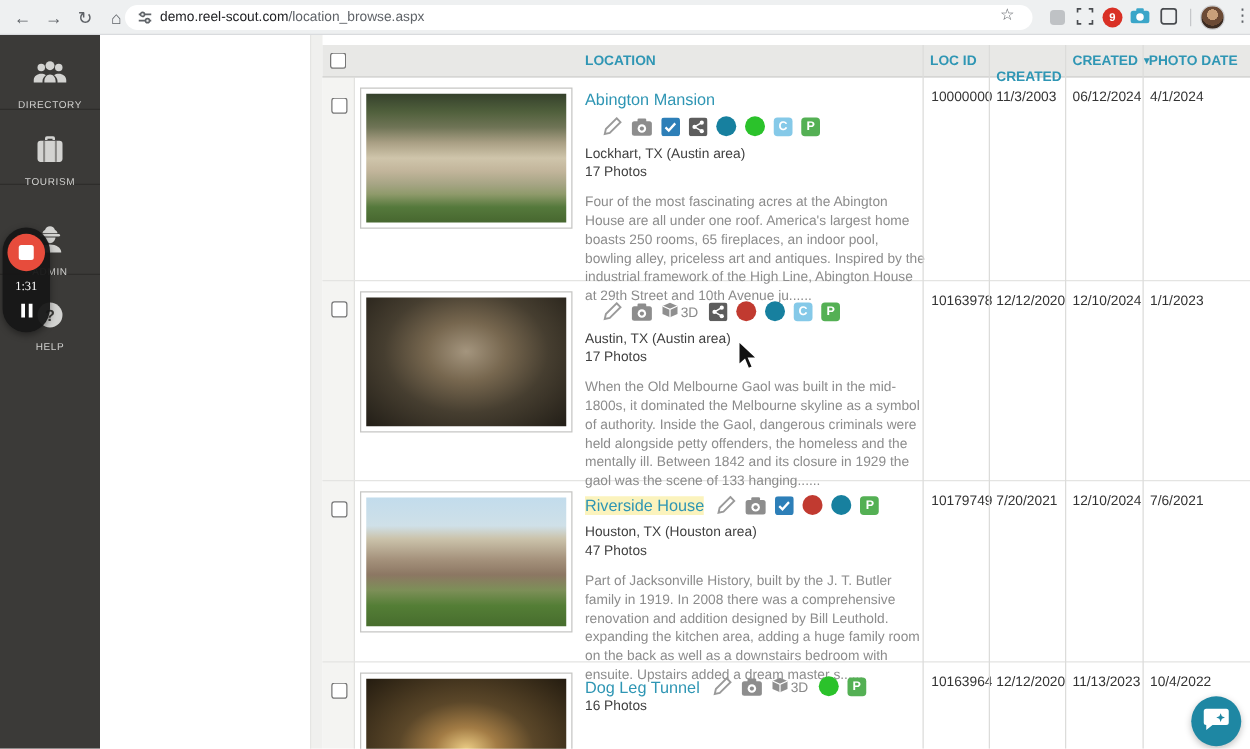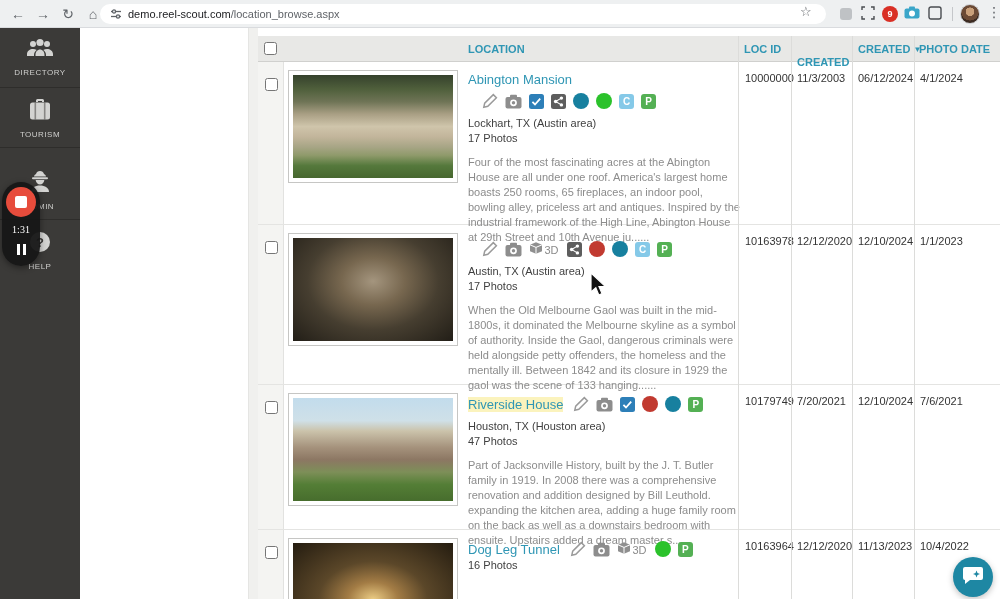--- a/index.html
+++ b/index.html
@@ -17,21 +17,21 @@
   .ext { position:absolute; top:6px; display:flex; align-items:center; justify-content:center; }
   .ext-badge { width:16px; height:16px; border-radius:50%; background:#d93025; color:#fff; font-size:9px; font-weight:bold; text-align:center; line-height:16px; }
   .ext-gray { width:12px; height:12px; border-radius:3px; background:#bfc2c5; margin-top:2px; }
   .tb-sep { position:absolute; left:952px; top:7px; width:1px; height:14px; background:#c5c7ca; }
   .avatar { position:absolute; left:960px; top:4px; width:20px; height:20px; border-radius:50%;
             background:radial-gradient(circle at 50% 38%, #c9a07a 0 30%, #6b4a35 31% 60%, #3c2c22 61% 100%); border:1px solid #cfd1d4; }
   .kebab { position:absolute; left:987px; top:4px; font-size:14px; color:#5f6368; }
 
   
   .sidebar { position:absolute; left:0; top:28px; width:80px; height:571px; background:#3b3a38; z-index:10; }
-  .side-item { position:relative; width:80px; text-align:center; padding-top:10px; height:60px; border-bottom:1px solid #2e2d2b; cursor:pointer; }
+  .side-item { position:relative; width:80px; text-align:center; padding-top:20px; height:60px; border-bottom:1px solid #2e2d2b; cursor:pointer; }
   .side-item .lbl { display:block; margin-top:4px; font-size:8px; letter-spacing:.5px; color:#cfcfcd; }
   .side-gap { height:12px; }
   .side-ic { display:inline-block; }
 
   
   .recorder { position:absolute; left:2px; top:182px; width:38px; height:84px; background:rgba(22,22,22,.95); border-radius:19px; z-index:20; box-shadow:0 2px 6px rgba(0,0,0,.4); text-align:center; }
   .rec-stop { position:absolute; left:4px; top:5px; width:30px; height:30px; border-radius:50%; background:#e74c3c; cursor:pointer; }
   .rec-stop::after { content:""; position:absolute; left:9px; top:9px; width:12px; height:12px; background:#fff; border-radius:2px; }
   .rec-time { position:absolute; left:0; top:42px; width:38px; font-size:10px; color:#fff;font-family:Liberation Serif, serif; }
   .rec-pause { position:absolute; left:12px; top:59px; width:14px; height:12px; cursor:pointer; }

